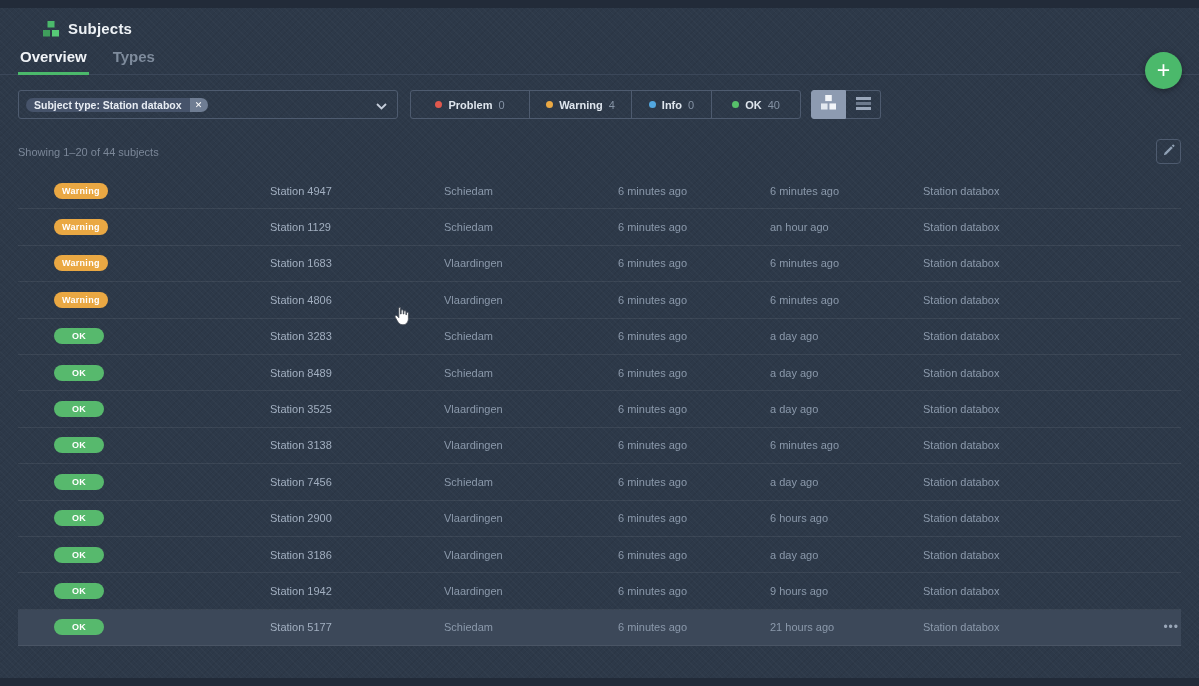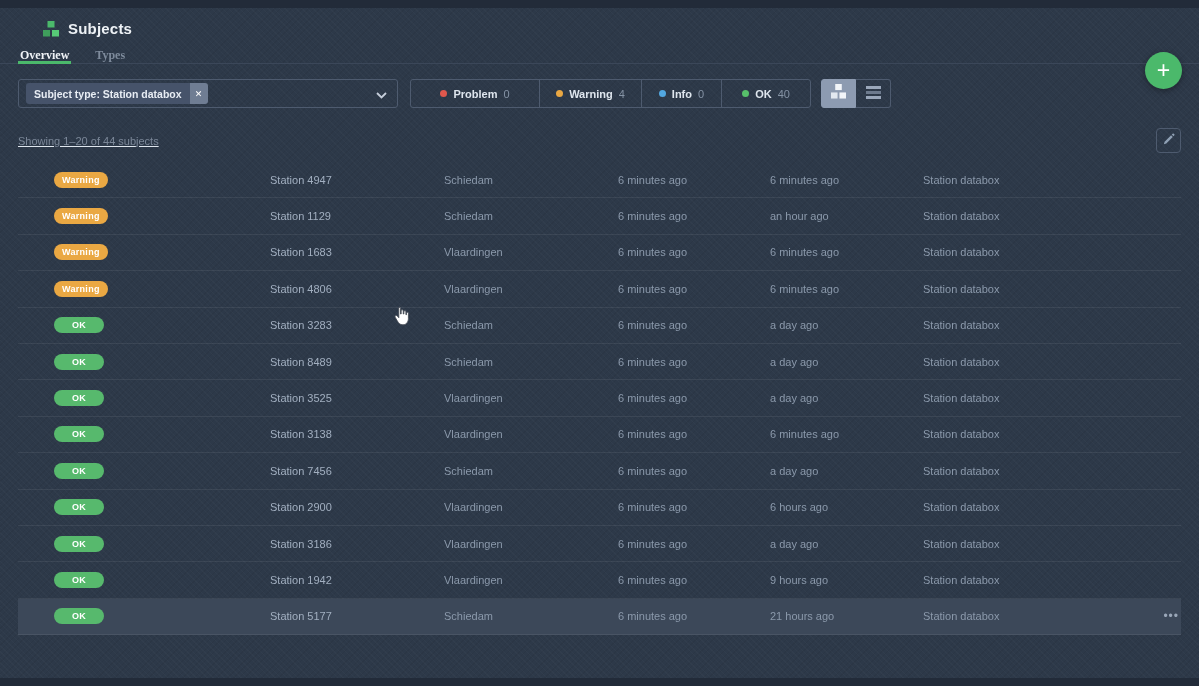--- a/index.html
+++ b/index.html
@@ -17,62 +17,62 @@
   .chrome-bar.top { top:0; }
   .chrome-bar.bottom { bottom:0; }
 
   .header { padding:20px 18px 0 18px;margin-left:25px; }
   .title-row { display:flex; align-items:center; gap:9px; }
   .title-row .app-icon { width:16px; height:16px; display:inline-block; }
   .page-title { font-size:15px; font-weight:bold; color:#eef2f6; letter-spacing:0.2px; }
 
   .tabs-wrap { margin-top:11px; border-bottom:1px solid #3b4759; }
   .tabs { display:flex; gap:26px; padding:0 20px; }
-  .tab { font-size:12px; font-weight:bold; color:#7e8b9c; padding-bottom:0; cursor:pointer; position:relative;font-family:Liberation Serif, serif; }
+  .tab { font-size:15px; font-weight:bold; color:#7e8b9c; padding-bottom:9px; cursor:pointer; position:relative; }
   .tab.active { color:#f0f3f7; }
   .tab.active::after { content:""; position:absolute; left:-2px; right:-2px; bottom:-1px; height:3px; background:#4bb96b; }
 
   .fab {
     position:absolute; top:52px; right:17px; width:37px; height:37px; border-radius:50%;
     background:#4bb96b; color:#fff; display:flex; align-items:center; justify-content:center;
     font-size:23px; font-weight:300; box-shadow:0 2px 6px rgba(0,0,0,0.35); cursor:pointer; z-index:6; line-height:1;
   }
 
   .filter-row { display:flex; align-items:center; margin:15px 18px 0 18px; height:29px; gap:12px; }
   .select-box {
     width:380px; height:29px; border:1px solid #4e5b6f; border-radius:3px;
     display:flex; align-items:center; padding:0 10px 0 7px; gap:6px; cursor:pointer;
   }
-  .chip { display:flex; align-items:stretch; height:21px; border-radius:3px; overflow:hidden; }
+  .chip { display:flex; align-items:stretch; height:14px; border-radius:8px; overflow:hidden; }
   .chip-label { background:#46536a; color:#e8edf4; font-size:10.5px; font-weight:bold; display:flex; align-items:center; padding:0 8px; }
   .chip-x { background:#6f7d93; color:#fff; font-size:9px; width:18px; display:flex; align-items:center; justify-content:center; cursor:pointer; }
   .select-spacer { flex:1; }
   .select-chevron { color:#c6cedb; }
 
   .status-group { display:flex; }
   .status-btn {
     height:29px; border:1px solid #4e5b6f; margin-left:-1px; display:flex; align-items:center; justify-content:center;
     gap:6px; cursor:pointer; background:transparent;
   }
   .status-btn:first-child { border-radius:3px 0 0 3px; margin-left:0; }
   .status-btn:last-child { border-radius:0 3px 3px 0; }
-  .status-btn:nth-child(1){ width:130px; }
+  .status-btn:nth-child(1){ width:120px; }
   .status-btn:nth-child(2){ width:103px; }
   .status-btn:nth-child(3){ width:81px; }
   .status-btn:nth-child(4){ width:90px; }
   .status-dot { width:7px; height:7px; border-radius:50%; }
   .status-label { font-size:11px; font-weight:bold; color:#dfe6ee; }
   .status-count { font-size:11px; color:#8593a5; }
 
   .view-toggle { display:flex; margin-left:-2px; border-radius:3px; }
   .view-btn { width:35px; height:29px; display:flex; align-items:center; justify-content:center; border:1px solid #4e5b6f; cursor:pointer; }
   .view-btn.selected { background:#8d9bb1; border-color:#8d9bb1; border-radius:3px 0 0 3px; }
   .view-btn.unselected { border-left:none; border-radius:0 3px 3px 0; }
 
-  .summary-row { display:flex; align-items:center; justify-content:space-between; margin:20px 18px 0 18px;text-decoration:underline; }
+  .summary-row { display:flex; align-items:center; justify-content:space-between; margin:20px 18px 0 18px; }
   .summary-text { font-size:11px; color:#7b8798; }
   .edit-btn { width:25px; height:25px; border:1px solid #4e5b6f; border-radius:4px; display:flex; align-items:center; justify-content:center; cursor:pointer; }
 
   .table { margin:9px 18px 0 18px; }
   .thead, .trow {
     display:grid;
     grid-template-columns:216px 174px 174px 152px 153px 1fr 36px;
     padding-left:36px; align-items:center;
   }
   .thead { height:30px; background:#38455a; font-size:11px; font-weight:bold; color:#dfe6ee; }

